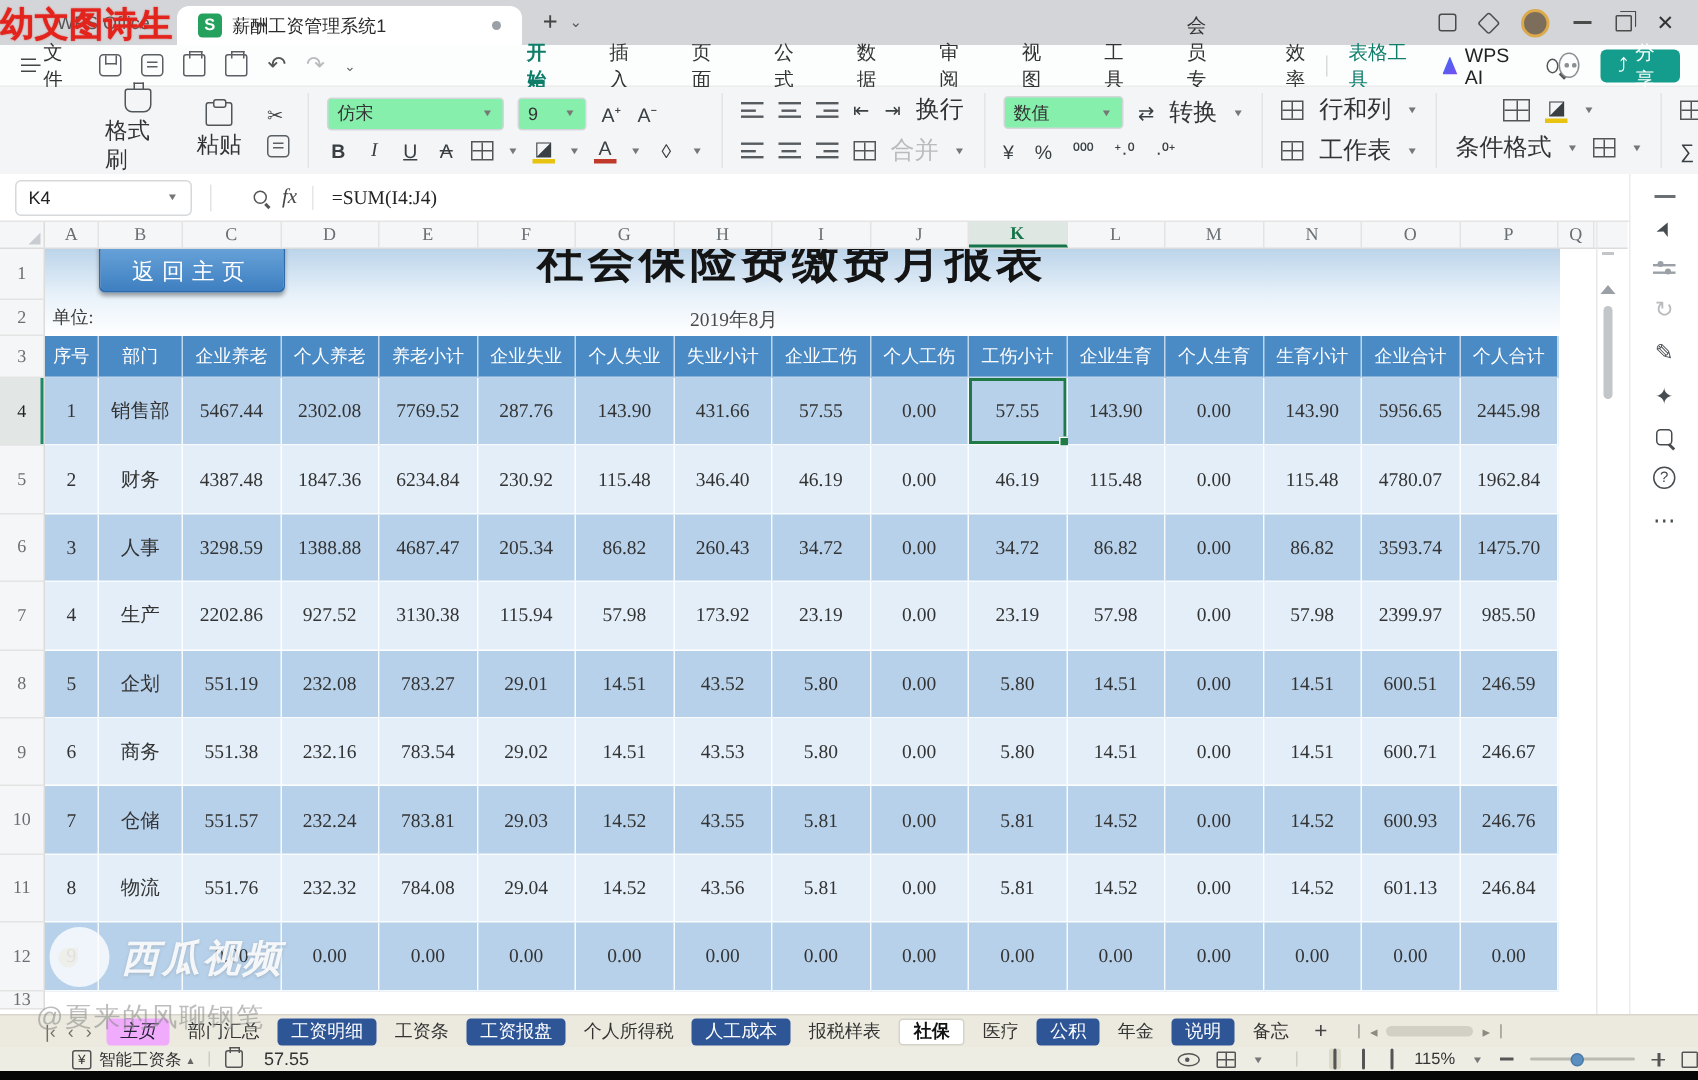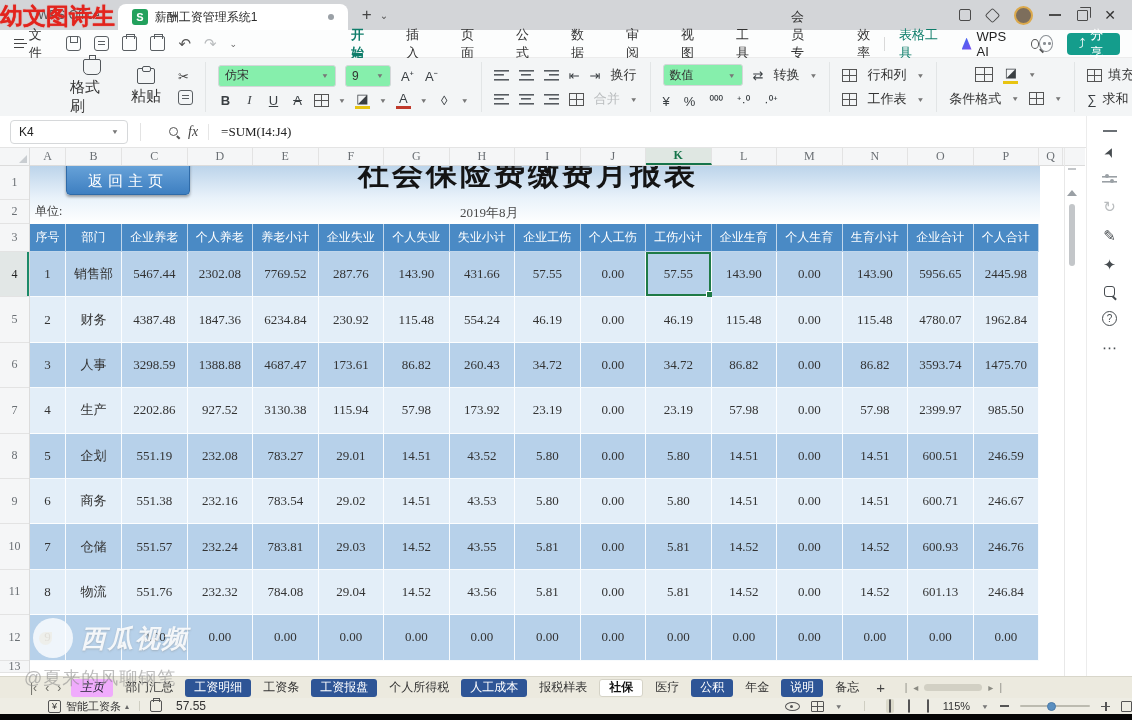--- a/index.html
+++ b/index.html
@@ -78,21 +78,21 @@
     linear-gradient(#565b60 0 0) left 4.7px/66% 1.6px no-repeat,
     linear-gradient(#565b60 0 0) left bottom/100% 1.6px no-repeat; }
   .bars.c { background:
     linear-gradient(#565b60 0 0) left top/100% 1.6px no-repeat,
     linear-gradient(#565b60 0 0) center 4.7px/66% 1.6px no-repeat,
     linear-gradient(#565b60 0 0) left bottom/100% 1.6px no-repeat; }
   .bars.r { background:
     linear-gradient(#565b60 0 0) left top/100% 1.6px no-repeat,
     linear-gradient(#565b60 0 0) right 4.7px/66% 1.6px no-repeat,
     linear-gradient(#565b60 0 0) left bottom/100% 1.6px no-repeat; }
-  .lbl { font-size:13px; color:#333; white-space:nowrap; }
+  .lbl { font-size:16px; color:#333; white-space:nowrap; }
   .rrow { display:flex; align-items:center; gap:10px; }
   .rstack { display:flex; flex-direction:column; gap:6px; justify-content:center; }
   .sym { font-size:13px; color:#3a3f43; }
 
   
   .formulabar { position:absolute; left:0; top:116px; width:1132px; height:32px; background:#fff; border-bottom:1px solid #e4e4e4; display:flex; align-items:center; }
   .namebox { display:flex; align-items:center; justify-content:space-between; width:118px; height:24px; margin-left:10px; border:1px solid #d6d8da; border-radius:4px; padding:0 8px; font-size:12px; color:#222; }
   .fb-div { width:1px; height:18px; background:#e3e3e3; margin:0 12px; }
   .fx { font-style:italic; font-family:"Liberation Serif",serif; font-size:14px; color:#444; margin:0 10px; }
   .fb-formula { font-family:"Liberation Serif",serif; font-size:13px; color:#222; border-left:1px solid #e6e6e6; padding-left:12px; }
@@ -486,37 +486,37 @@
               <div class="cell c15">2445.98</div>
             </div>
             <div class="trow light">
               <div class="cell c0">2</div>
               <div class="cell c1">财务</div>
               <div class="cell c2">4387.48</div>
               <div class="cell c3">1847.36</div>
               <div class="cell c4">6234.84</div>
               <div class="cell c5">230.92</div>
               <div class="cell c6">115.48</div>
-              <div class="cell c7">554.24</div>
+              <div class="cell c7">346.40</div>
               <div class="cell c8">46.19</div>
               <div class="cell c9">0.00</div>
               <div class="cell c10">46.19</div>
               <div class="cell c11">115.48</div>
               <div class="cell c12">0.00</div>
               <div class="cell c13">115.48</div>
               <div class="cell c14">4780.07</div>
               <div class="cell c15">1962.84</div>
             </div>
             <div class="trow dark">
               <div class="cell c0">3</div>
               <div class="cell c1">人事</div>
               <div class="cell c2">3298.59</div>
               <div class="cell c3">1388.88</div>
               <div class="cell c4">4687.47</div>
-              <div class="cell c5">173.61</div>
+              <div class="cell c5">205.34</div>
               <div class="cell c6">86.82</div>
               <div class="cell c7">260.43</div>
               <div class="cell c8">34.72</div>
               <div class="cell c9">0.00</div>
               <div class="cell c10">34.72</div>
               <div class="cell c11">86.82</div>
               <div class="cell c12">0.00</div>
               <div class="cell c13">86.82</div>
               <div class="cell c14">3593.74</div>
               <div class="cell c15">1475.70</div>

